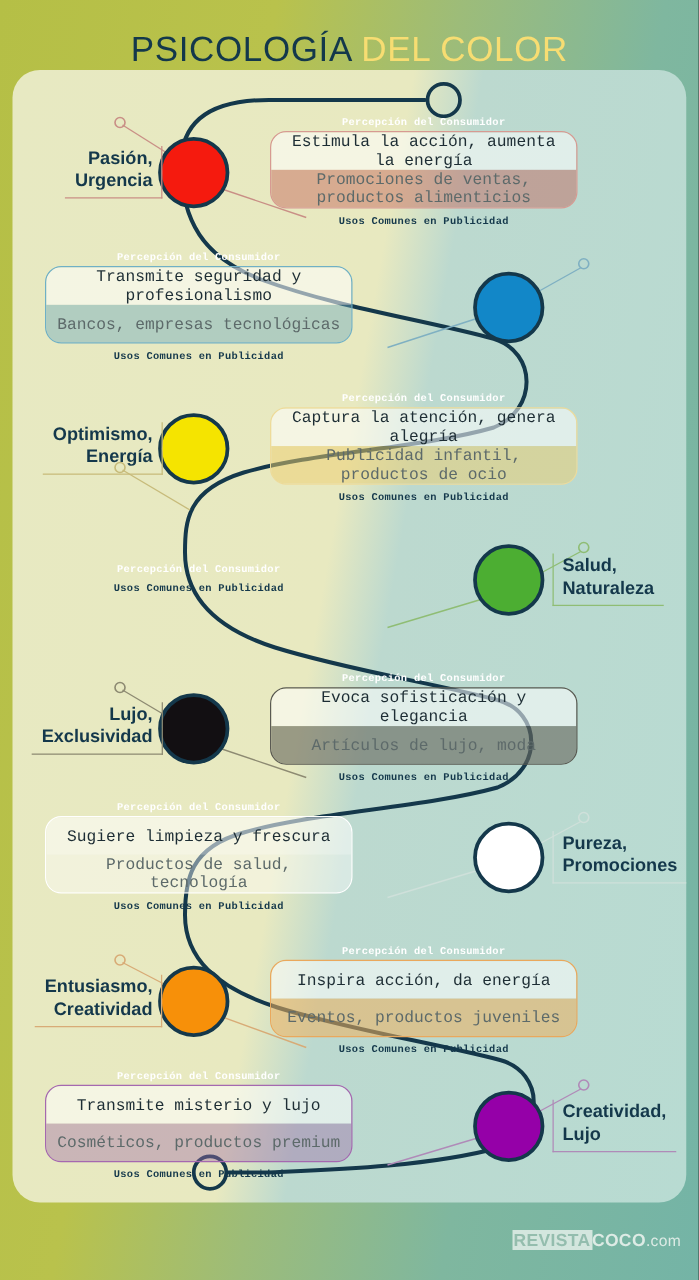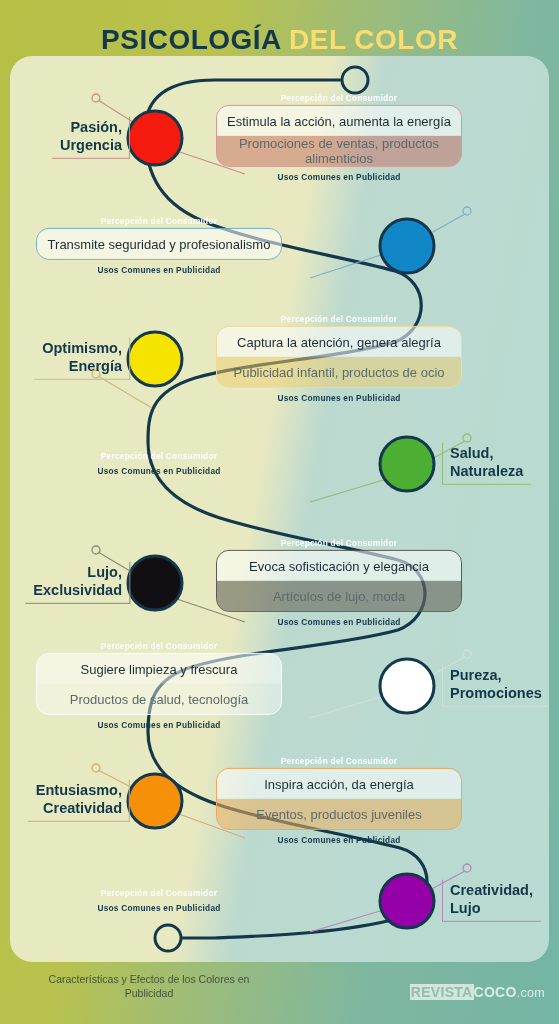--- a/index.html
+++ b/index.html
@@ -11,21 +11,21 @@
     position:relative;
     width:559px; height:1024px;
     overflow:hidden;
     background:linear-gradient(100deg,#b5bf46 0%, #b9c24c 30%, #9dbc79 50%, #7fb79f 72%, #74b4a6 100%);
   }
 
   
   #title{
     position:absolute; top:24px; left:0; width:100%;
     text-align:center;
-    font-size:28px; font-weight:bold; letter-spacing:.5px;
+    font-size:28px; font-weight:normal; letter-spacing:.5px;
     white-space:nowrap;
   }
   #title .t1{ color:#14384b; }
   #title .t2{ color:#f7dd72; }
 
   
   #panel{
     position:absolute; left:10px; top:56px;
     width:539px; height:906px;
     border-radius:22px;
@@ -58,21 +58,21 @@
 
   .label .brk{
     position:absolute; pointer-events:none;
   }
   .label.left  .brk{ right:0; bottom:0; width:100%; height:100%;
      border-right:1.6px solid currentColor; border-bottom:1.6px solid currentColor; }
   .label.right .brk{ left:0;  bottom:0; width:100%; height:100%;
      border-left:1.6px solid currentColor; border-bottom:1.6px solid currentColor; }
 
   
-  .card-wrap{ position:absolute; width:246px; z-index:3; transform:translateY(-50%); }
+  .card-wrap{ position:absolute; width:246px; z-index:3; transform:translateY(-50%);font-family:Liberation Mono, monospace; }
   .cap{
     font-size:8.3px; font-weight:bold; letter-spacing:.25px;
     text-align:center; line-height:1.1;
   }
   .cap.top{ color:#ffffff; margin-bottom:2px; }
   .cap.bot{ color:#14384b; margin-top:6px; }
   .card{
     border-radius:13px; overflow:hidden;
     border:1.8px solid #999;
   }
@@ -176,20 +176,21 @@
         <div class="row r2" style="background: rgba(196, 96, 86, 0.45);">Promociones de ventas, productos alimenticios</div>
       </div>
       <div class="cap bot">Usos Comunes en Publicidad</div>
     </div>
 
     <div class="node" style="left: 397px; top: 190px; background: rgb(18, 135, 200);"></div>
     <div class="card-wrap" style="left:26px; top:190px;">
       <div class="cap top">Percepción del Consumidor</div>
       <div class="card" style="border-color: rgb(111, 176, 198);">
         <div class="row r1">Transmite seguridad y profesionalismo</div>
+        <div class="row r2" style="background: rgba(110, 170, 190, 0.45);">Bancos, empresas tecnológicas</div>
       </div>
       <div class="cap bot">Usos Comunes en Publicidad</div>
     </div>
 
     <div class="node" style="left: 145px; top: 303px; background: rgb(245, 228, 0);"></div>
     <div class="label left" style="left:120px; top:303px;">
       <span class="brk" style="color:#c7bb7a;"></span>
       <div>Optimismo,</div>
       <div>Energía</div>
     </div>
@@ -259,24 +260,27 @@
     </div>
 
     <div class="node" style="left: 397px; top: 845px; background: rgb(149, 0, 168);"></div>
     <div class="label right" style="left:432px; top:845px;">
       <span class="brk" style="color:#b08ab8;"></span>
       <div>Creatividad,</div>
       <div>Lujo</div>
     </div>
     <div class="card-wrap" style="left:26px; top:845px;">
       <div class="cap top">Percepción del Consumidor</div>
+      <div class="card" style="border-color: rgb(165, 104, 176);">
+        <div class="row r1">Transmite misterio y lujo</div>
+        <div class="row r2" style="background: rgba(160, 110, 170, 0.42);">Cosméticos, productos premium</div>
+      </div>
       <div class="cap bot">Usos Comunes en Publicidad</div>
     </div>
 
   </div>
 
-  <div id="footer">Características y Efectos de los Colores en Publicidad</div>
 
   <div id="watermark">
     <span class="wm1">REVISTA</span><span class="wm2">COCO</span><span class="wm3">.com</span>
   </div>
 
 </div>
 
 </body></html>

